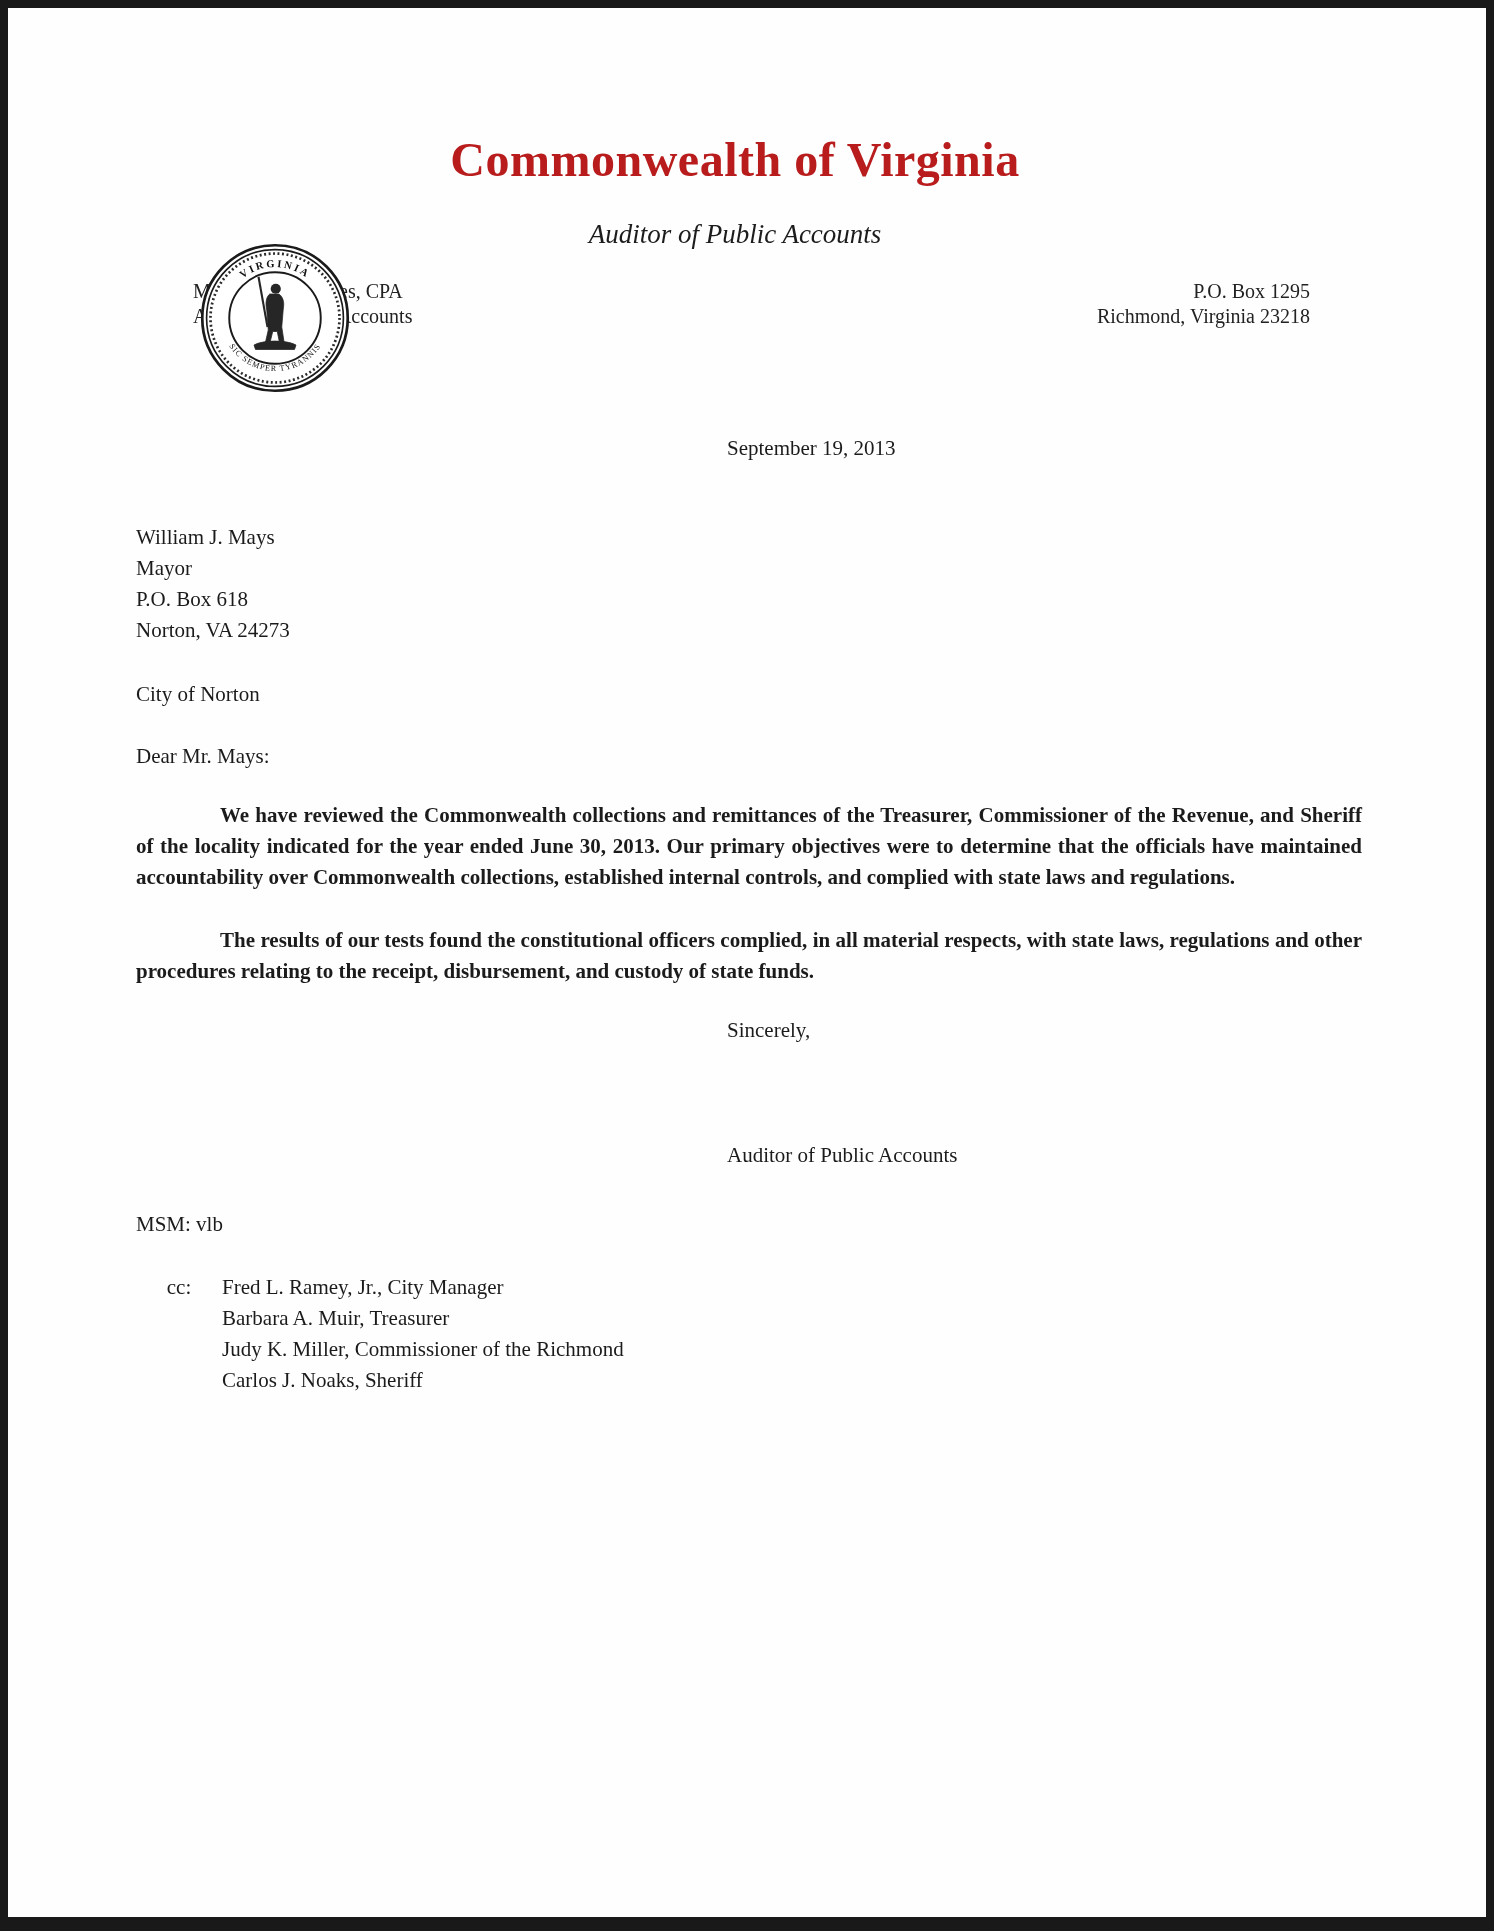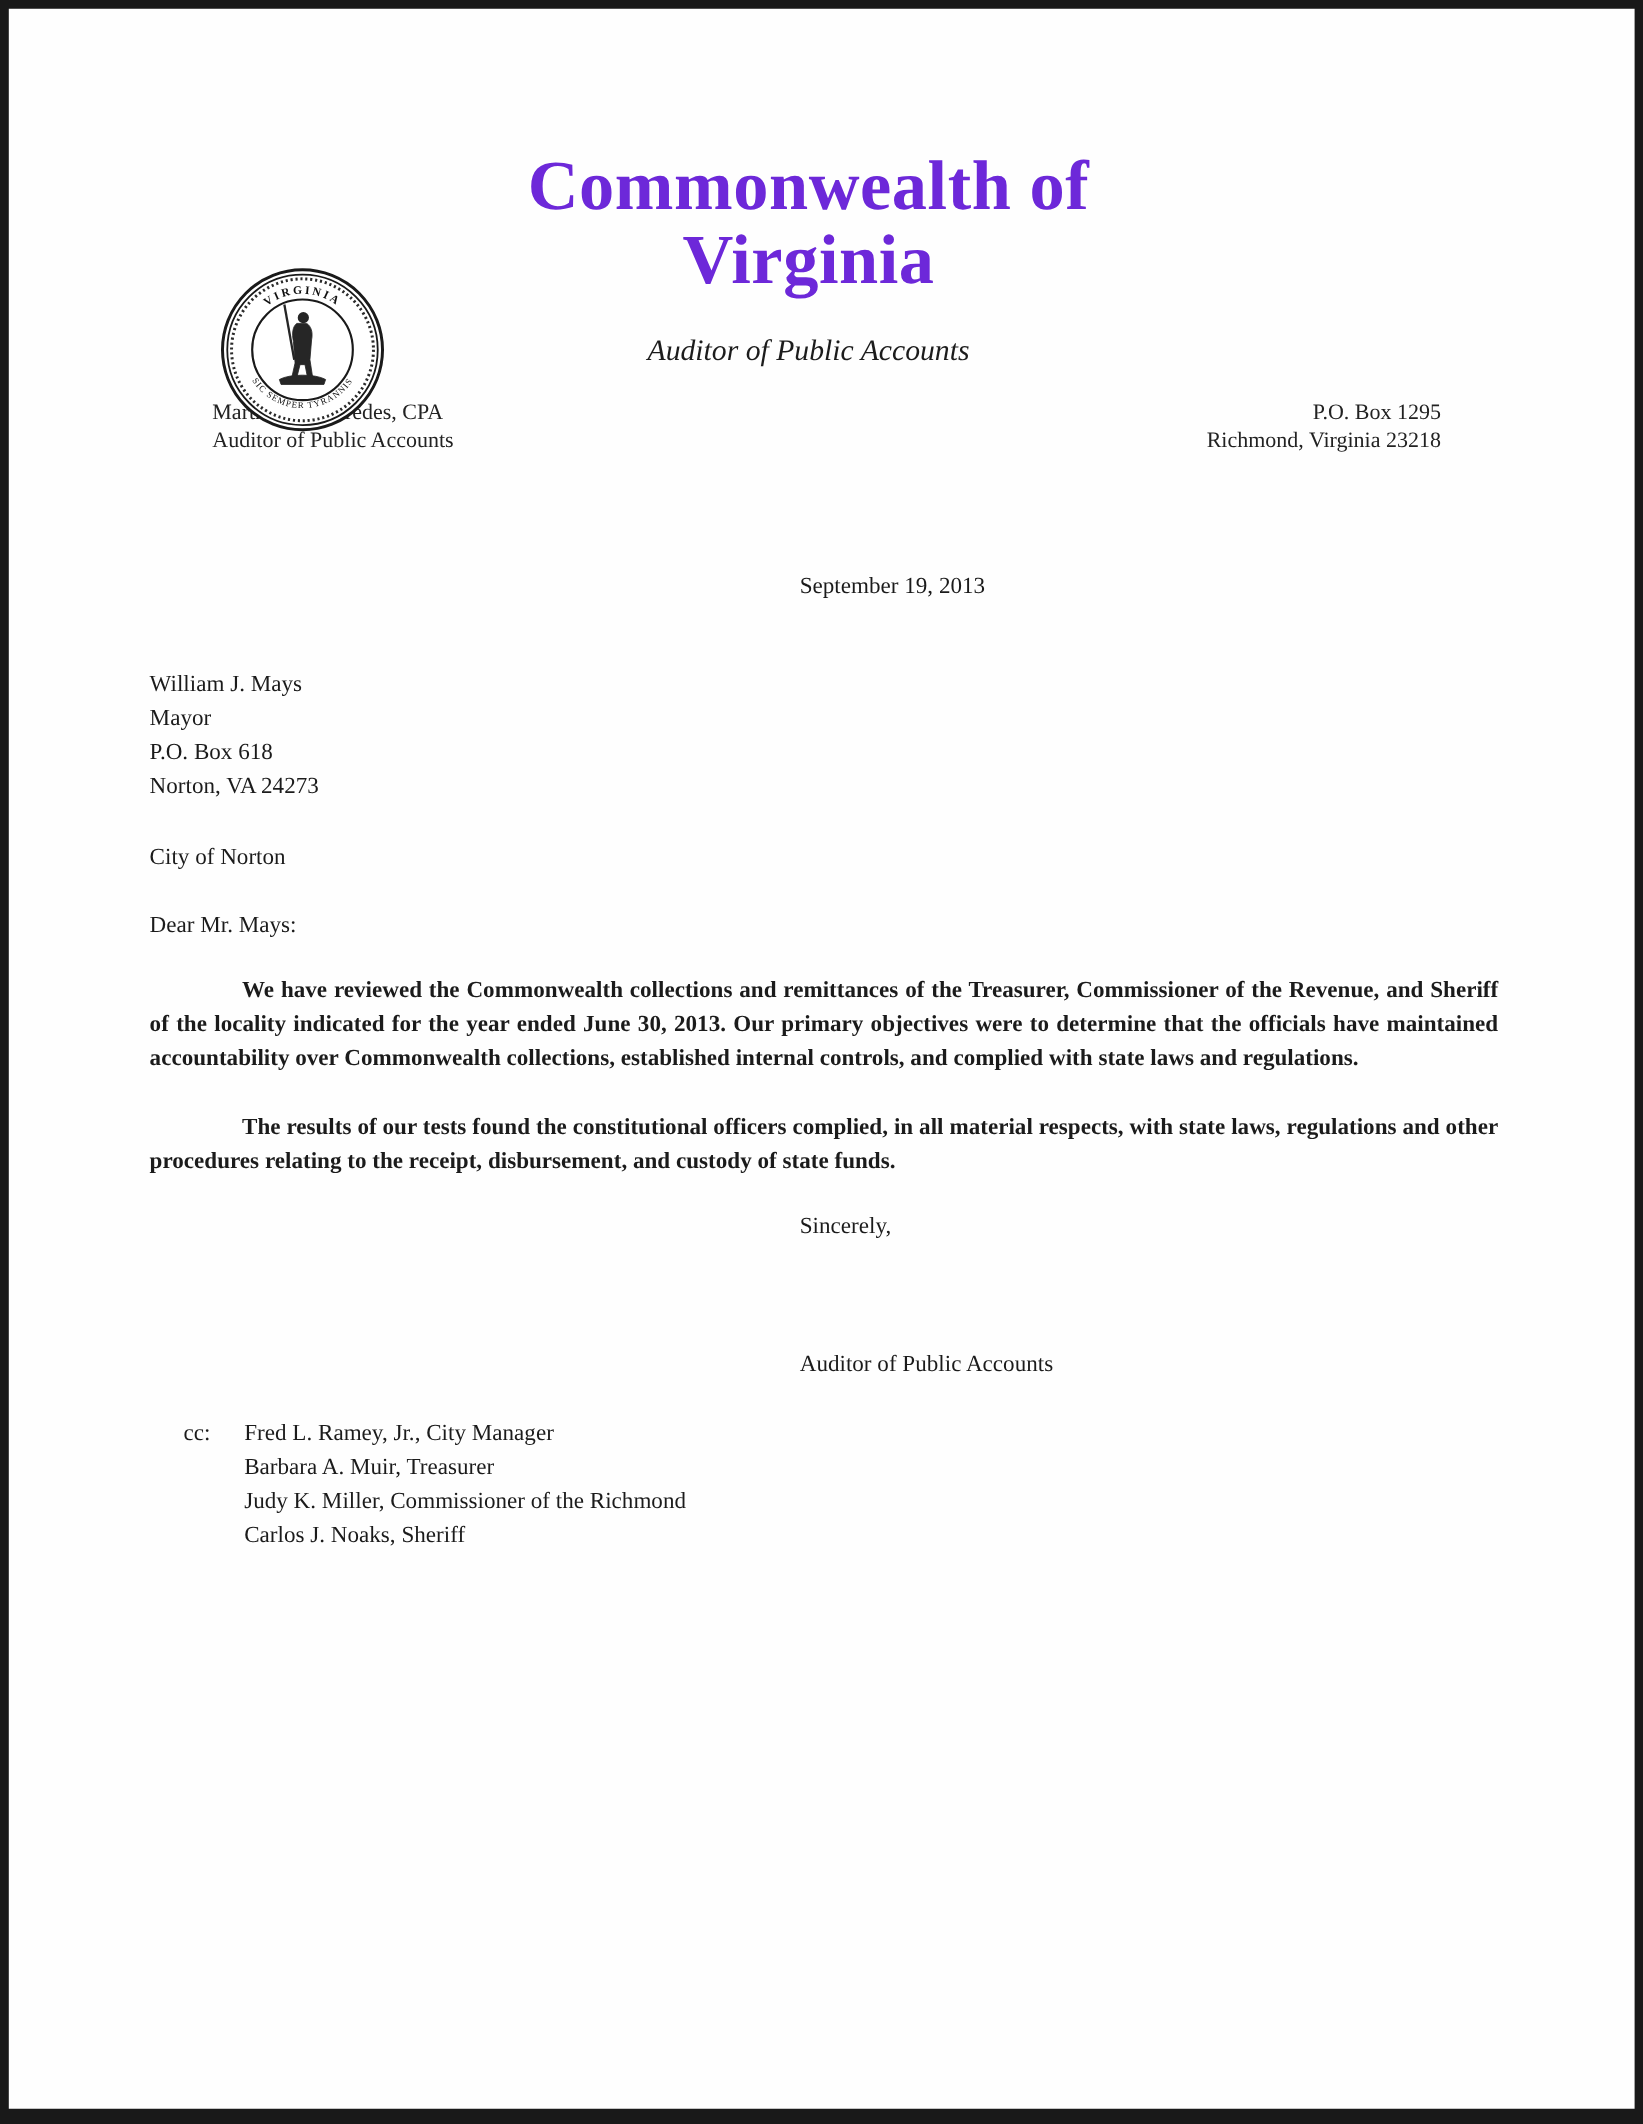--- a/index.html
+++ b/index.html
@@ -33,25 +33,25 @@
     width: 150px;
     height: 150px;
   }
   .lh-titles {
     width: 724px;
     margin-left: 237px;
     text-align: center;
   }
   .org-name {
     margin-top: 127px;
-    font-size: 64px;
+    font-size: 48px;
     line-height: 1.05;
     font-weight: bold;
     letter-spacing: 0.5px;
-    color: #6d28d9;
+    color: #b91c1c;
   }
   .org-subtitle {
     margin-top: 34px;
     font-size: 27px;
     line-height: 30px;
     font-style: italic;
     color: #1c1c1c;
   }
   .lh-row {
     margin-top: 30px;
@@ -169,20 +169,21 @@
 
       <div class="salutation">Dear Mr. Mays:</div>
 
       <p class="body-par">We have reviewed the Commonwealth collections and remittances of the Treasurer, Commissioner of the Revenue, and Sheriff of the locality indicated for the year ended June 30, 2013.  Our primary objectives were to determine that the officials have maintained accountability over Commonwealth collections, established internal controls, and complied with state laws and regulations.</p>
       <p class="body-par">The results of our tests found the constitutional officers complied, in all material respects, with state laws, regulations and other procedures relating to the receipt, disbursement, and custody of state funds.</p>
 
       <div class="closing">Sincerely,</div>
 
       <div class="signature-title">Auditor of Public Accounts</div>
 
+      <div class="reference">MSM: vlb</div>
 
       <div class="cc-block">
         <div class="cc-label">cc:</div>
         <div class="cc-list">
           <div>Fred L. Ramey, Jr., City Manager</div>
           <div>Barbara A. Muir, Treasurer</div>
           <div>Judy K. Miller, Commissioner of the Richmond</div>
           <div>Carlos J. Noaks, Sheriff</div>
         </div>
       </div>

